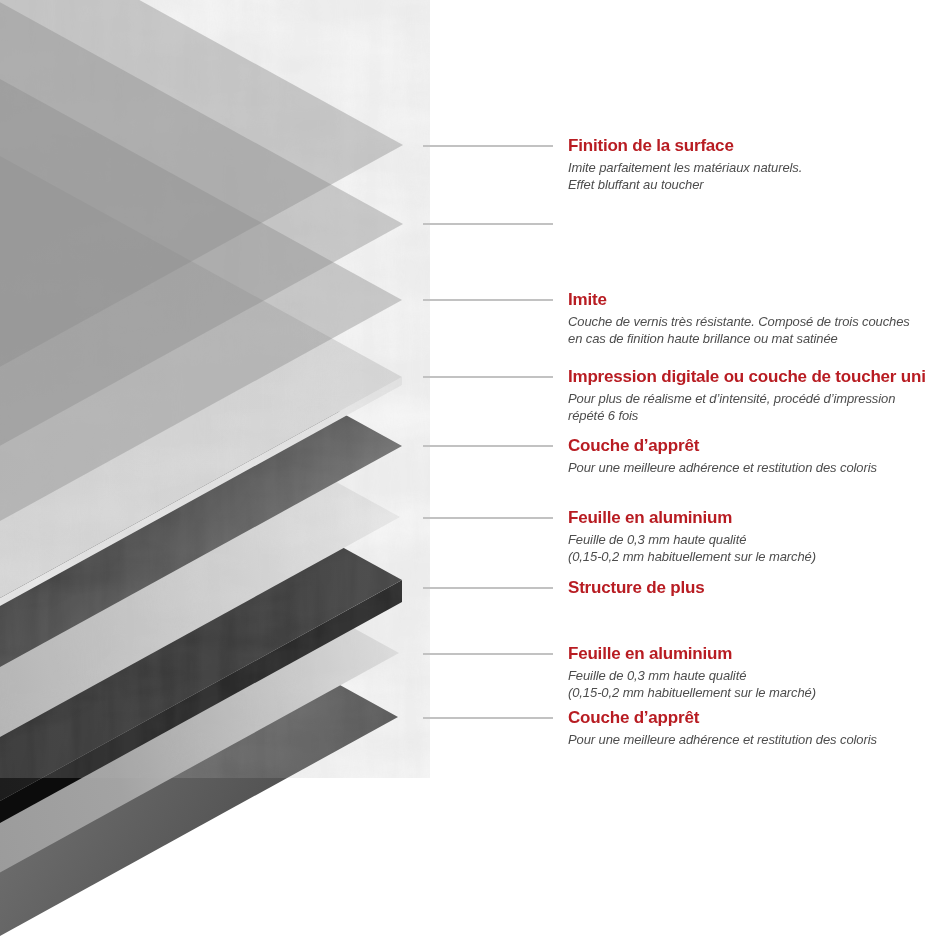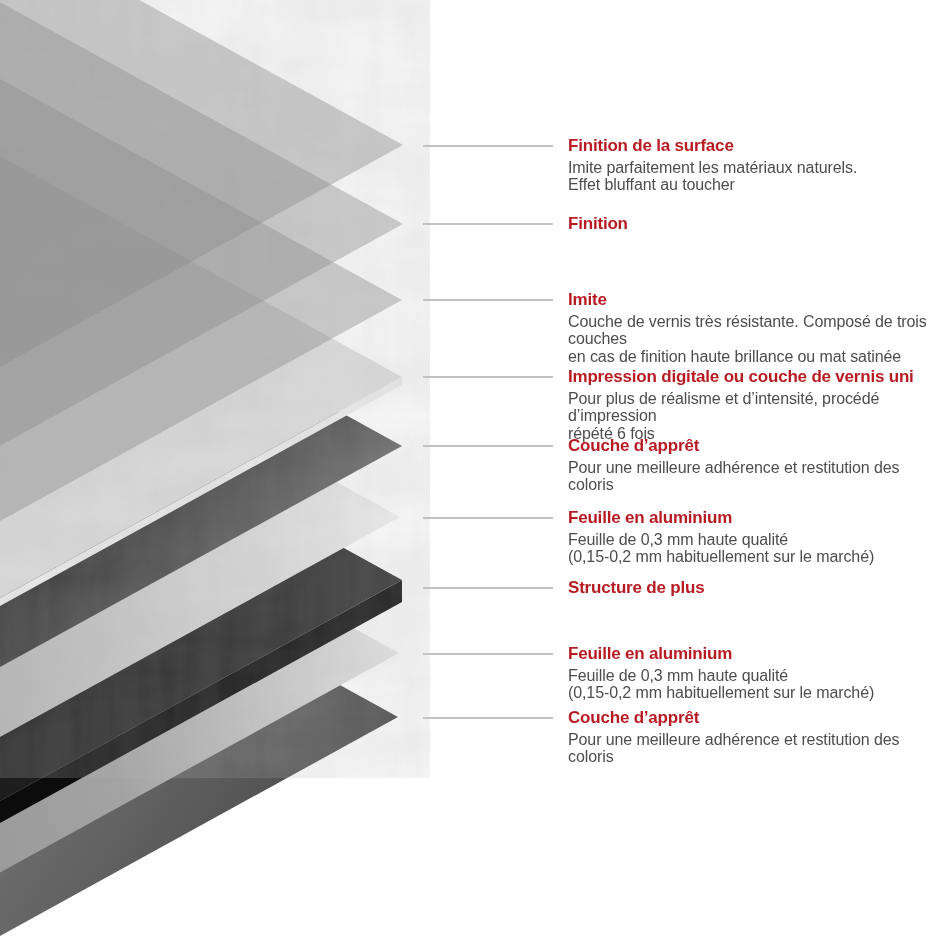--- a/index.html
+++ b/index.html
@@ -4,22 +4,22 @@
 <title>Structure des couches</title>
 <style>
   html,body{margin:0;padding:0;background:#ffffff;}
   body{width:940px;height:940px;overflow:hidden;font-family:"Liberation Sans",sans-serif;}
   .stage{position:relative;width:940px;height:940px;background:#ffffff;}
   .stage svg{position:absolute;left:0;top:0;}
   .connector{position:absolute;left:423px;width:130px;height:1.5px;background:var(--line,#c2c2c2);}
   .label{position:absolute;left:568px;width:368px;}
   .label h3{margin:0 0 3px 0;font-size:17px;line-height:20px;font-weight:bold;
             color:var(--accent,#b81c22);letter-spacing:-0.2px;}
-  .label p{margin:0;font-size:16px;line-height:17.3px;color:var(--body,#4d4d4d);
-           white-space:pre-line;letter-spacing:-0.1px;}
+  .label p{margin:0;font-size:13px;line-height:17.3px;color:var(--body,#4d4d4d);
+           white-space:pre-line;letter-spacing:-0.1px;font-style:italic;}
 </style>
 </head>
 <body style="background: rgb(255, 255, 255);">
 
 <div class="stage">
 
   <svg width="940" height="940" viewBox="0 0 940 940">
     <defs>
       <linearGradient id="grad-impression" gradientUnits="userSpaceOnUse" x1="-298" y1="40" x2="402" y2="700">
         <stop offset="0" stop-color="#cfcfcf"></stop>
@@ -86,29 +86,28 @@
   <div class="connector" style="top:587px"></div>
   <div class="connector" style="top:653px"></div>
   <div class="connector" style="top:717px"></div>
 
   <div class="label" style="top:136px">
     <h3>Finition de la surface</h3>
     <p>Imite parfaitement les matériaux naturels.
 Effet bluffant au toucher</p>
   </div>
   <div class="label" style="top:214px">
-    <h3>Finition</h3>
   </div>
   <div class="label" style="top:290px">
     <h3>Imite</h3>
     <p>Couche de vernis très résistante. Composé de trois couches
 en cas de finition haute brillance ou mat satinée</p>
   </div>
   <div class="label" style="top:367px">
-    <h3>Impression digitale ou couche de vernis uni</h3>
+    <h3>Impression digitale ou couche de toucher uni</h3>
     <p>Pour plus de réalisme et d’intensité, procédé d’impression
 répété 6 fois</p>
   </div>
   <div class="label" style="top:436px">
     <h3>Couche d’apprêt</h3>
     <p>Pour une meilleure adhérence et restitution des coloris</p>
   </div>
   <div class="label" style="top:508px">
     <h3>Feuille en aluminium</h3>
     <p>Feuille de 0,3 mm haute qualité

